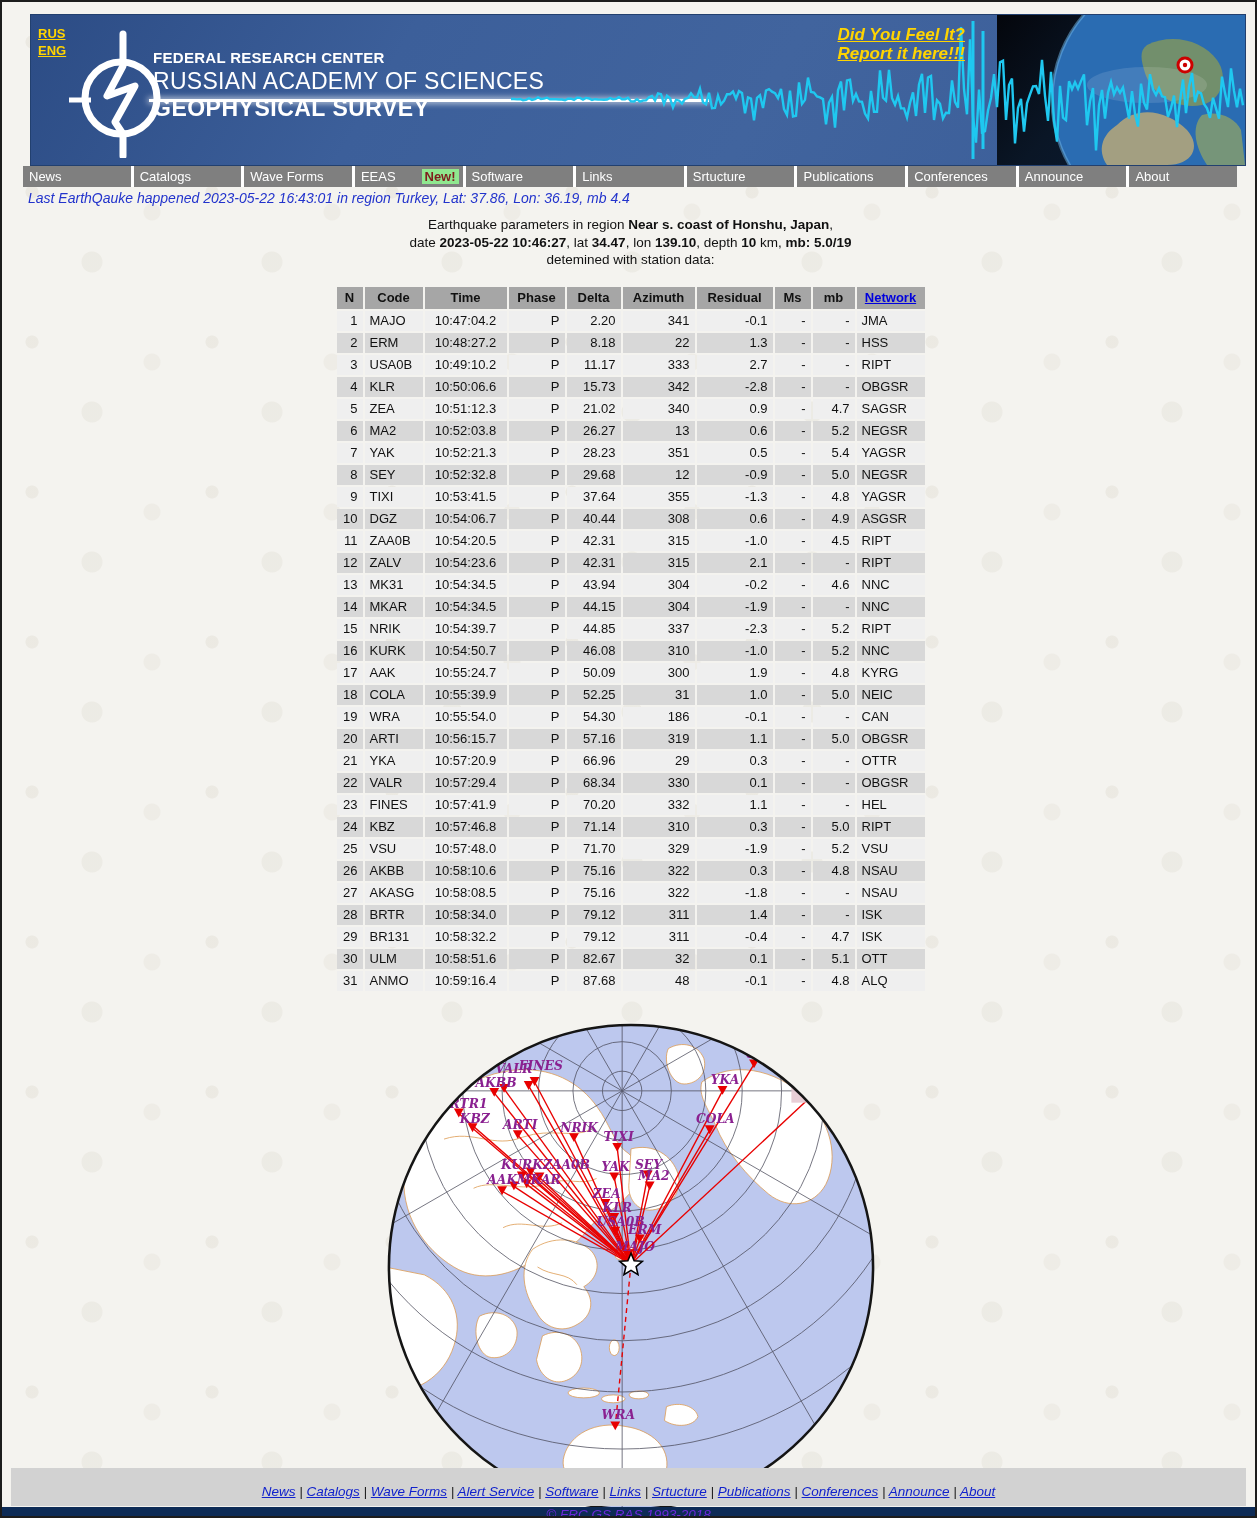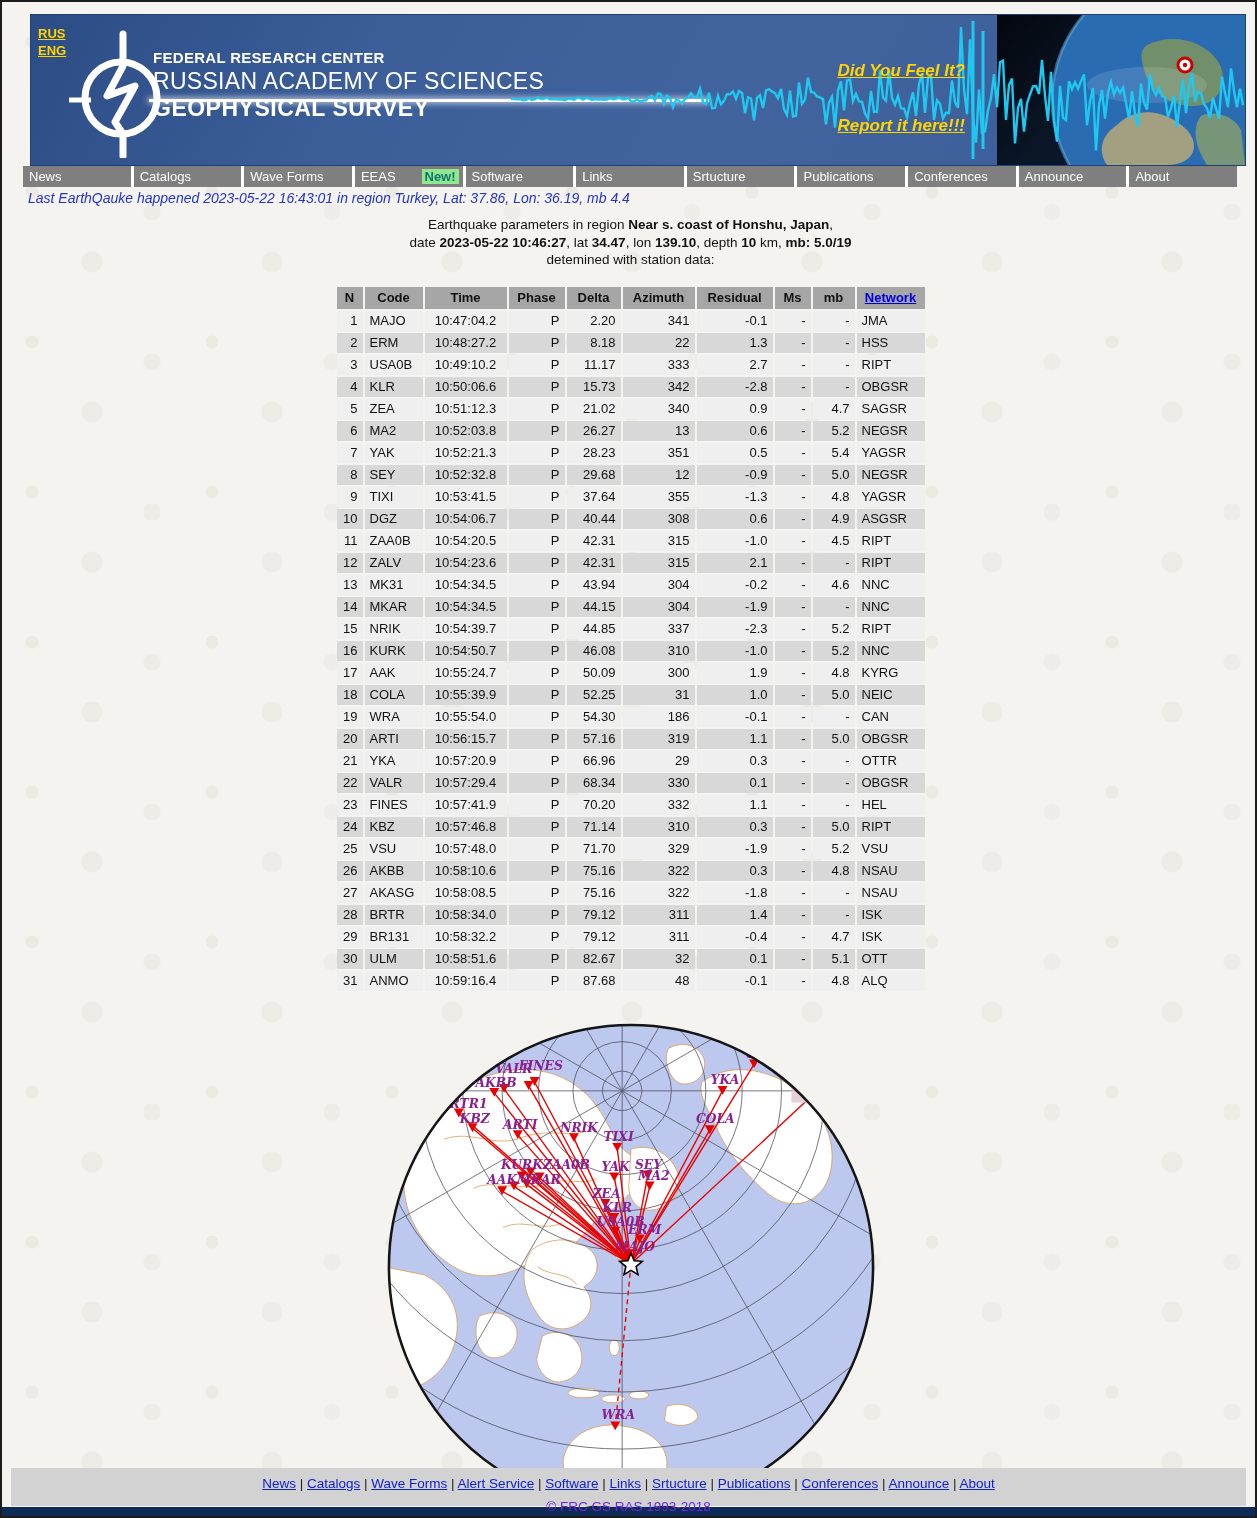--- a/index.html
+++ b/index.html
@@ -23,30 +23,30 @@
   .logo{position:absolute;left:38px;top:15px;z-index:5;}
   .trace-line{position:absolute;left:118px;top:84px;width:560px;height:3px;background:#fff;
     box-shadow:0 0 6px 1px rgba(255,255,255,.8);z-index:2;}
   .h-titles{position:absolute;left:122px;top:34px;z-index:5;color:#fff;}
   .h-fed{font-size:15px;font-weight:bold;letter-spacing:.3px;}
   .h-acad{font-size:23px;font-weight:normal;letter-spacing:.3px;margin-top:2px;}
   .h-survey{font-size:23px;font-weight:bold;letter-spacing:.5px;}
   .earth-panel{position:absolute;right:0;top:0;width:248px;height:150px;z-index:1;
     background:linear-gradient(130deg,#04060c 0%,#0a1626 40%,#0c1e3a 100%);overflow:hidden;}
   .dyfi{position:absolute;right:280px;top:10px;z-index:6;text-align:center;line-height:19px;}
-  .dyfi a{display:block;color:#ffd400;font-weight:bold;font-style:italic;font-size:17px;text-decoration:underline;margin-top:36px;}
+  .dyfi a{display:block;color:#ffd400;font-weight:bold;font-style:italic;font-size:17px;text-decoration:underline;}
   .waveform{position:absolute;left:480px;top:2px;width:734px;height:146px;z-index:4;}
 
   
   .nav{position:absolute;left:21px;top:164px;width:1214px;height:21px;background:#7f7f7f;
     display:flex;align-items:stretch;z-index:3;}
   .nav-item{flex:1 1 0;display:flex;align-items:center;justify-content:space-between;
     border-left:3px solid #fff;color:#fff;font-size:13px;padding:0 4px 0 6px;cursor:pointer;white-space:nowrap;}
   .nav-item:first-child{border-left:none;}
-  .new-badge{background:#8fe88f;color:#0f766e;font-weight:bold;padding:0 3px;font-size:13px;}
+  .new-badge{background:#8fe88f;color:#7f1d1d;font-weight:bold;padding:0 3px;font-size:13px;}
 
   
   .ticker{position:absolute;left:26px;top:188px;font-size:14px;font-style:italic;color:#2233cc;z-index:2;}
 
   
   .main{position:absolute;left:0;top:214px;width:1257px;text-align:center;}
   .params{font-size:13.5px;color:#111;line-height:1.3;}
   .params b{font-weight:bold;}
   table.stations{border-collapse:separate;border-spacing:2px;margin:16px auto 0 auto;font-size:13px;color:#111;}
   table.stations th{background:#a6a6a6;font-weight:bold;padding:1px 6px;height:20px;text-align:center;}
@@ -55,21 +55,21 @@
   tr.odd td{background:#efefef;} tr.even td{background:#d8d8d8;}
   td.c0{text-align:right;min-width:16px;} td.c1{text-align:left;min-width:48px;}
   td.c2{text-align:center;min-width:72px;} td.c3{text-align:right;min-width:46px;}
   td.c4{text-align:right;min-width:44px;} td.c5{text-align:right;min-width:62px;}
   td.c6{text-align:right;min-width:66px;} td.c7{text-align:right;min-width:26px;}
   td.c8{text-align:right;min-width:32px;} td.c9{text-align:left;min-width:58px;}
   .globe-wrap{margin:28px auto 0 auto;width:492px;height:492px;}
 
   
   .footer{position:absolute;left:9px;right:9px;top:1466px;height:38px;background:#d2d2d2;
-    text-align:center;font-size:13.5px;color:#222;padding-top:8px;box-sizing:border-box;z-index:2;}
+    text-align:center;font-size:13.5px;color:#222;padding-top:16px;box-sizing:border-box;z-index:2;font-style:italic;}
   .footer a{color:#1122cc;text-decoration:underline;}
   .copyright{margin-top:8px;color:#6d28d9;}
 </style>
 </head>
 <body>
 
 <div class="frame">
 
   <div class="header">
     <div class="lang">

